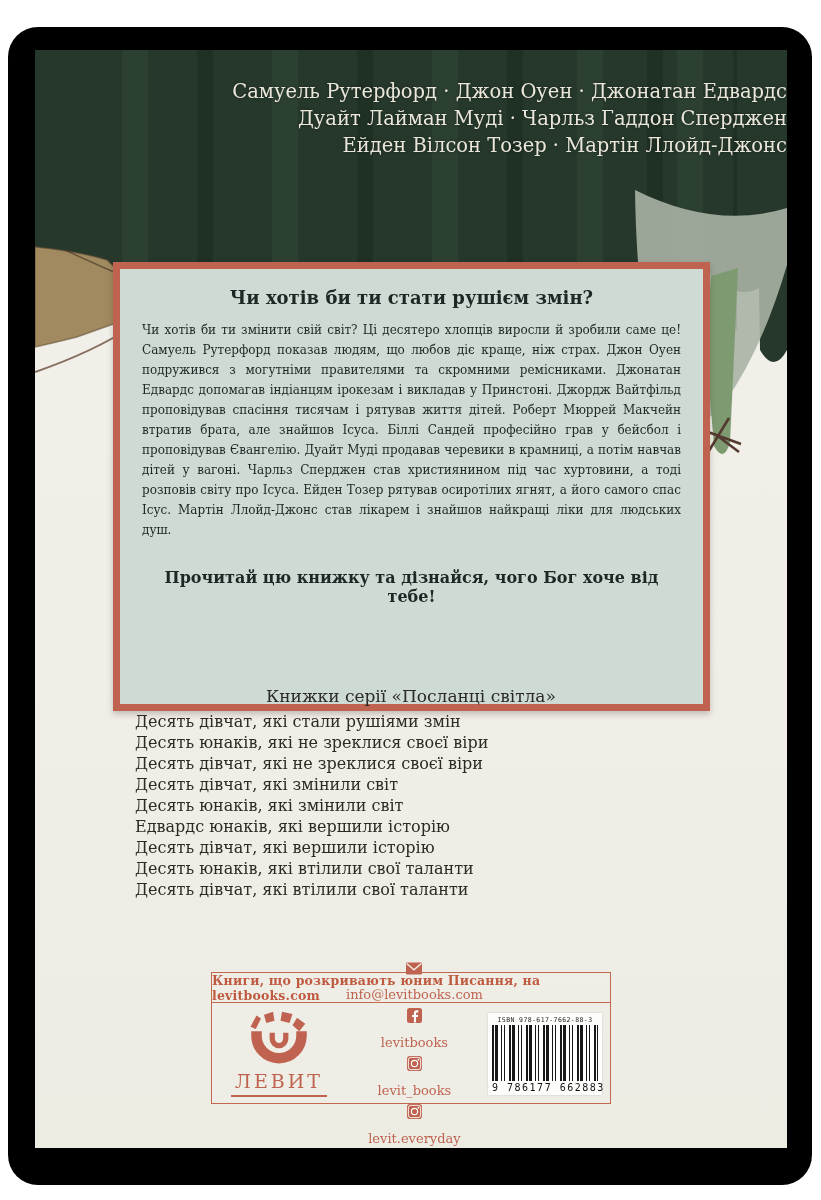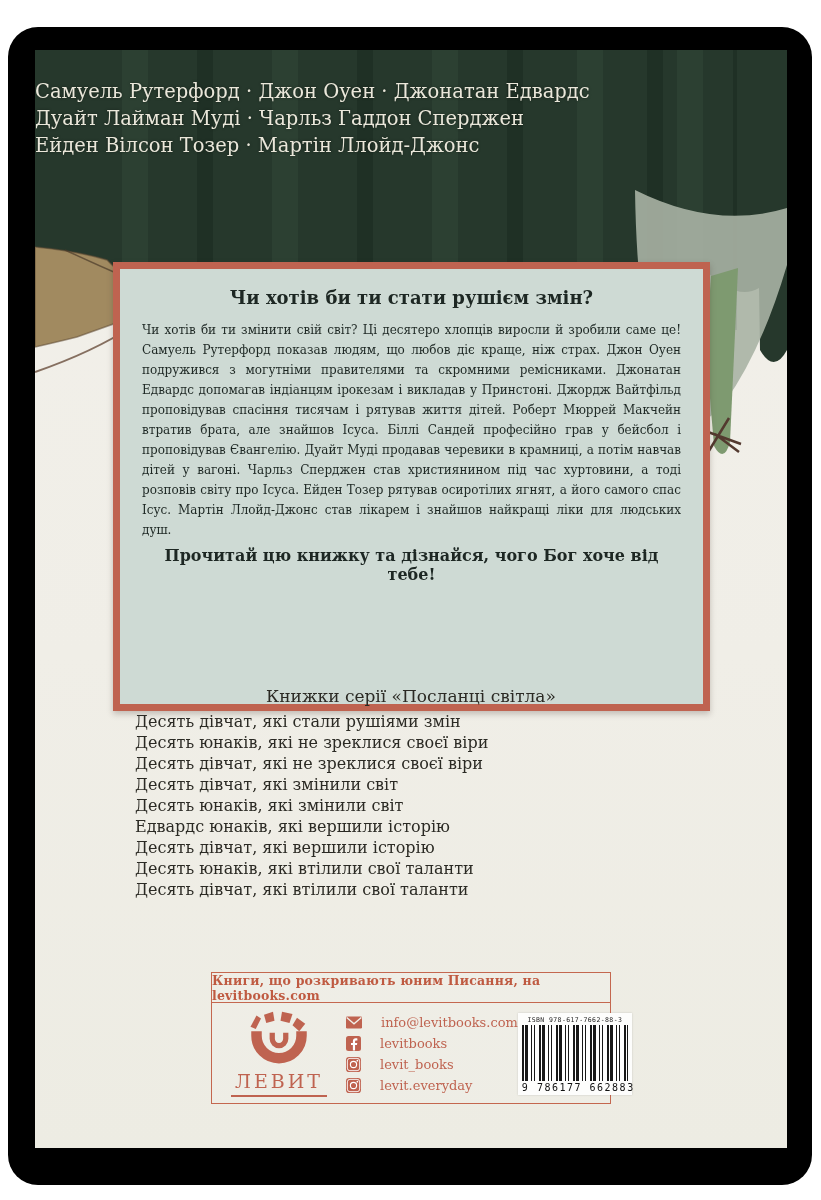--- a/index.html
+++ b/index.html
@@ -11,53 +11,53 @@
     position:absolute;left:8px;top:27px;width:804px;height:1158px;
     background:#000;border-radius:30px;
   }
   .cover{
     position:absolute;left:35px;top:50px;width:752px;height:1098px;
     background:linear-gradient(180deg,#f2f0ea 0%,#f0eee7 55%,#edece3 100%);
     overflow:hidden;
   }
   .illustration{position:absolute;left:0;top:0;width:752px;height:620px;}
   .authors{
-    position:absolute;left:0;top:28px;width:752px;text-align:left;
+    position:absolute;left:0;top:28px;width:752px;text-align:right;
     color:#eae7da;font-size:19.5px;line-height:27px;
     text-shadow:0 0 3px rgba(0,0,0,.4);
   }
   .blurb-box{
     position:absolute;left:78px;top:212px;width:597px;height:449px;
     box-sizing:border-box;border:7px solid #bf6350;background:#cedad4;
     padding:10px 22px 12px;color:#1d2723;overflow:hidden;
     box-shadow:0 3px 6px rgba(60,40,30,.25);
   }
   .blurb-title{text-align:center;font-weight:bold;font-size:18px;margin:8px 0 12px;}
   .blurb-body{font-size:12px;line-height:20px;text-align:justify;}
-  .blurb-closing{text-align:center;font-weight:bold;font-size:16px;margin-top:6px;}
+  .blurb-closing{text-align:center;font-weight:bold;font-size:16px;margin-top:28px;}
   .series-heading{
     position:absolute;left:0;top:636px;width:752px;text-align:center;
     font-size:17px;color:#2b2a24;
   }
   .series-list{position:absolute;left:100px;top:661px;width:480px;color:#2b2a24;}
   .series-list div{font-size:16px;line-height:21px;}
   .footer-box{
     position:absolute;left:176px;top:922px;width:400px;height:132px;
     box-sizing:border-box;border:1.5px solid #c4674f;background:rgba(255,255,255,.08);
   }
   .footer-slogan{
     height:29px;border-bottom:1px solid #c4674f;display:flex;align-items:center;
     justify-content:center;color:#bf5a41;font-weight:bold;font-size:12.5px;letter-spacing:.2px;
   }
   .footer-content{display:flex;align-items:center;padding:6px 8px 6px 6px;height:89px;}
   .logo-col{width:122px;text-align:center;flex:0 0 auto;}
   .publisher-name{color:#bf6350;font-size:19px;letter-spacing:3px;margin-top:1px;}
   .publisher-underline{width:96px;height:2px;background:#bf6350;margin:3px auto 0;}
   .contacts{display:flex;flex-direction:column;gap:6px;margin-left:6px;flex:0 0 auto;}
-  .contact-row{display:flex;align-items:center;gap:19px;}
+  .contact-row{display:flex;align-items:center;gap:12px;flex-direction:column;}
   .contact-row svg{flex:0 0 auto;display:block;}
   .contact-label{color:#bf6350;font-size:13px;white-space:nowrap;}
   .barcode{
     margin-left:auto;width:106px;background:#fdfdfc;padding:3px 4px 2px;
     box-shadow:0 0 2px rgba(0,0,0,.15);
   }
   .barcode-isbn{
     font-family:"DejaVu Sans Mono","Liberation Mono",monospace;
     font-size:6.5px;letter-spacing:.4px;text-align:center;color:#1c1c1c;white-space:nowrap;overflow:hidden;
   }

